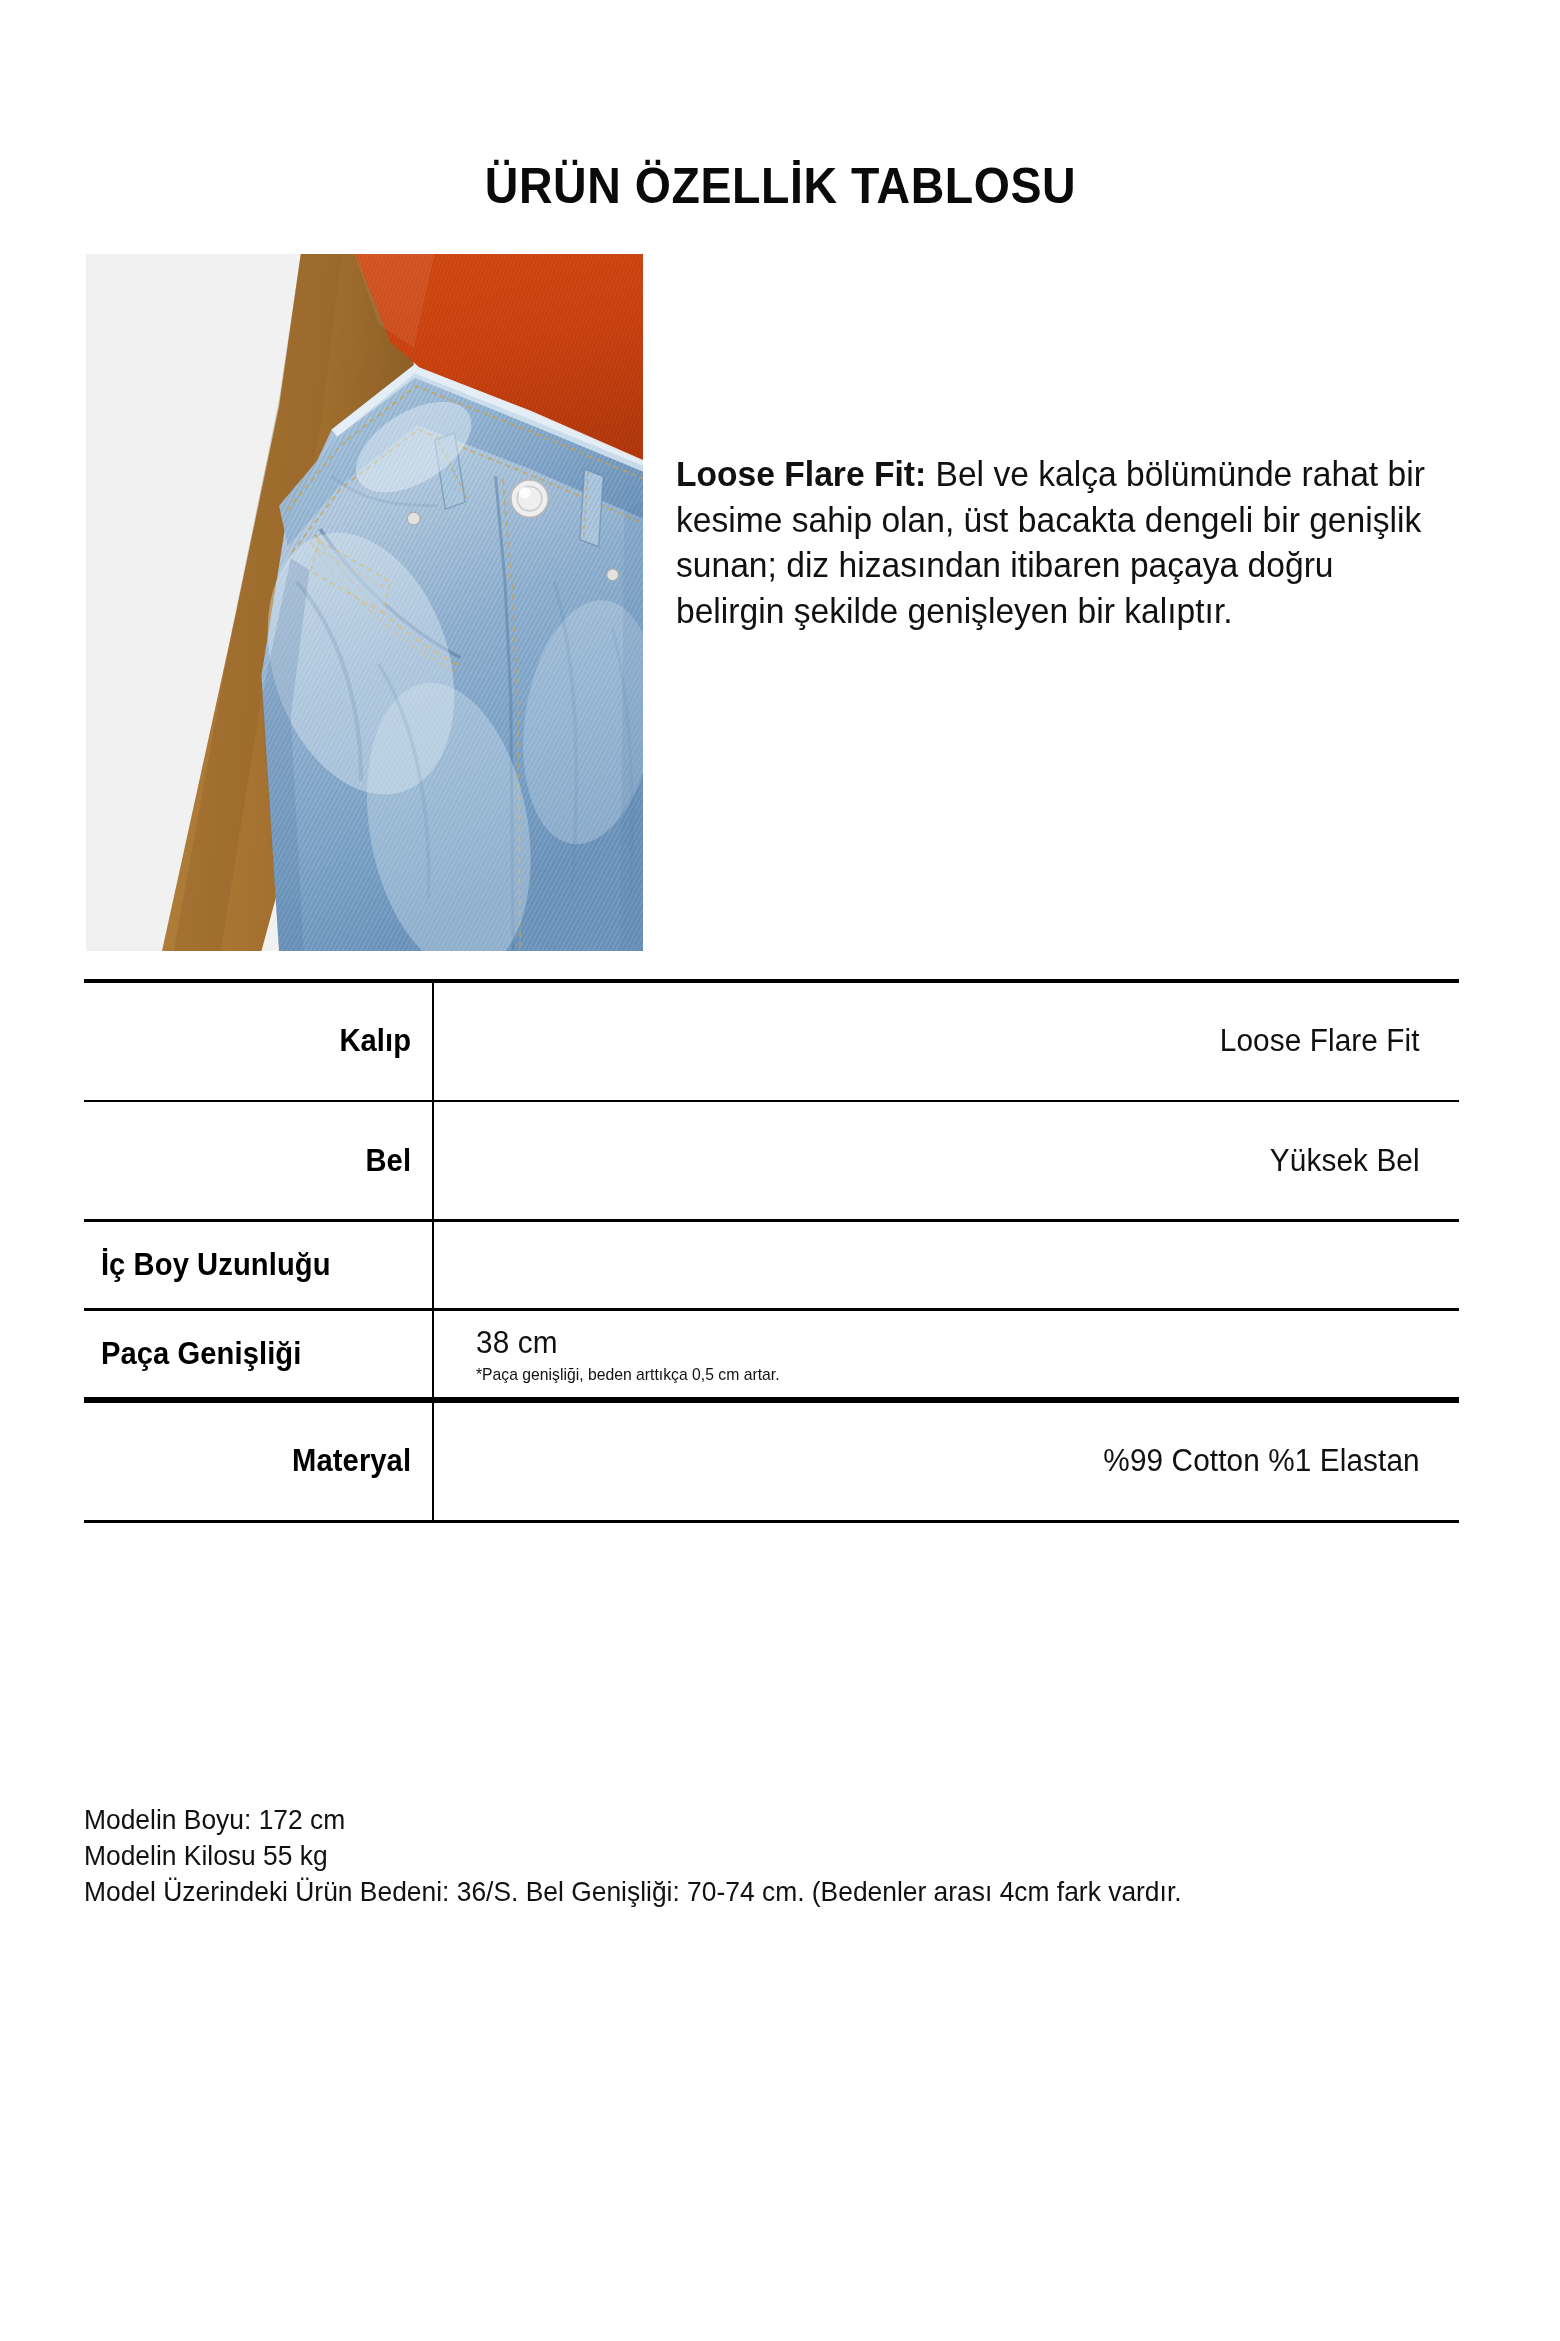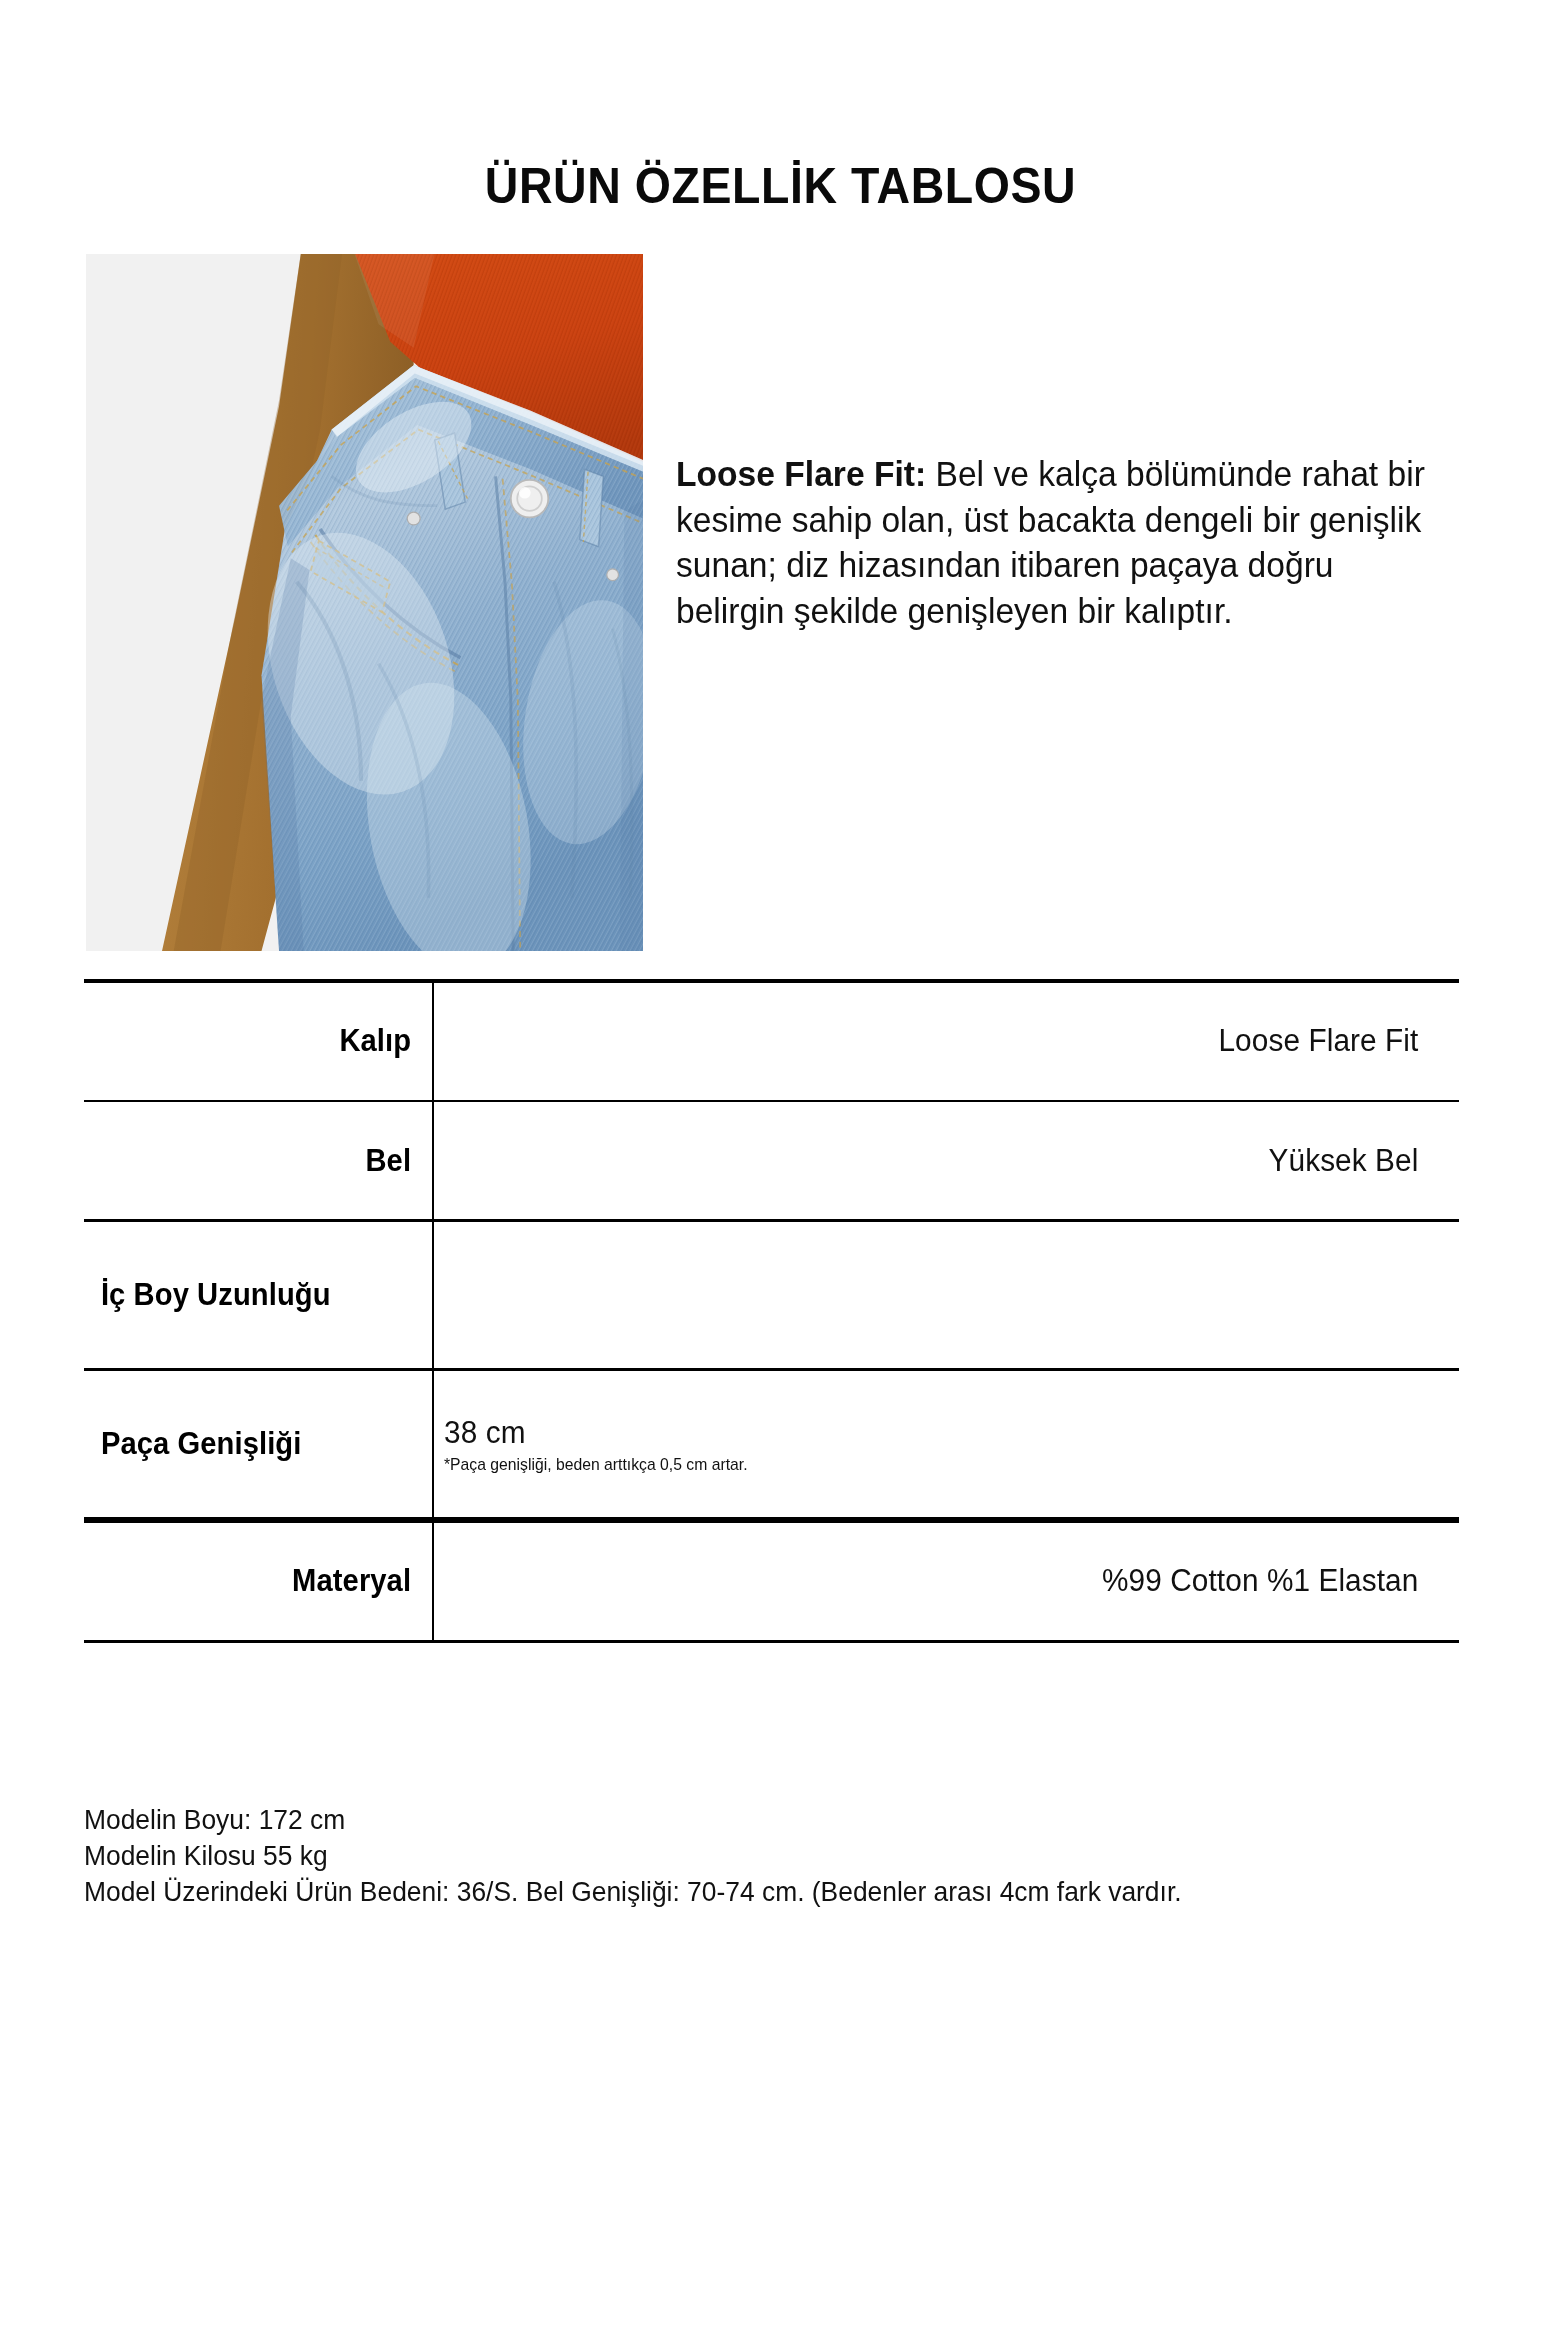--- a/index.html
+++ b/index.html
@@ -57,34 +57,34 @@
     width:2.3px; height:100%; background:#000000;
   }
   .tlabel {
     width:348px; flex:0 0 348px;
     padding-left:18px;
     font-size:31px; font-weight:700; color:#000000;
     letter-spacing:0.1px;
     transform:scaleX(0.94); transform-origin:left center;
   }
   .tvalue {
-    flex:1; padding-left:12px;
+    flex:1; padding-left:44px;
   }
   .tvalue .v {
     font-size:31px; font-weight:400; color:#111111;
     letter-spacing:0.1px; display:block;
     transform:scaleX(0.96); transform-origin:left center;
   }
   .tvalue .note {
     font-size:16.4px; font-weight:400; color:#111111;
     display:block; margin-top:4.1px;
     transform:scaleX(0.96); transform-origin:left center;
   }
   .r1, .r2, .r5, .r6 { height:117px;text-align:right; }
-  .r3, .r4 { height:146px; }
+  .r3, .r4 { height:86px; }
 
   
   .footer {
     position:absolute; left:84px; top:1802px; width:1364px;
     font-size:27.5px; line-height:1.30; color:#111111; font-weight:400;
     transform:scaleX(0.96); transform-origin:left top;
   }
   .footer div { white-space:pre-wrap; }
 </style>
 </head>

